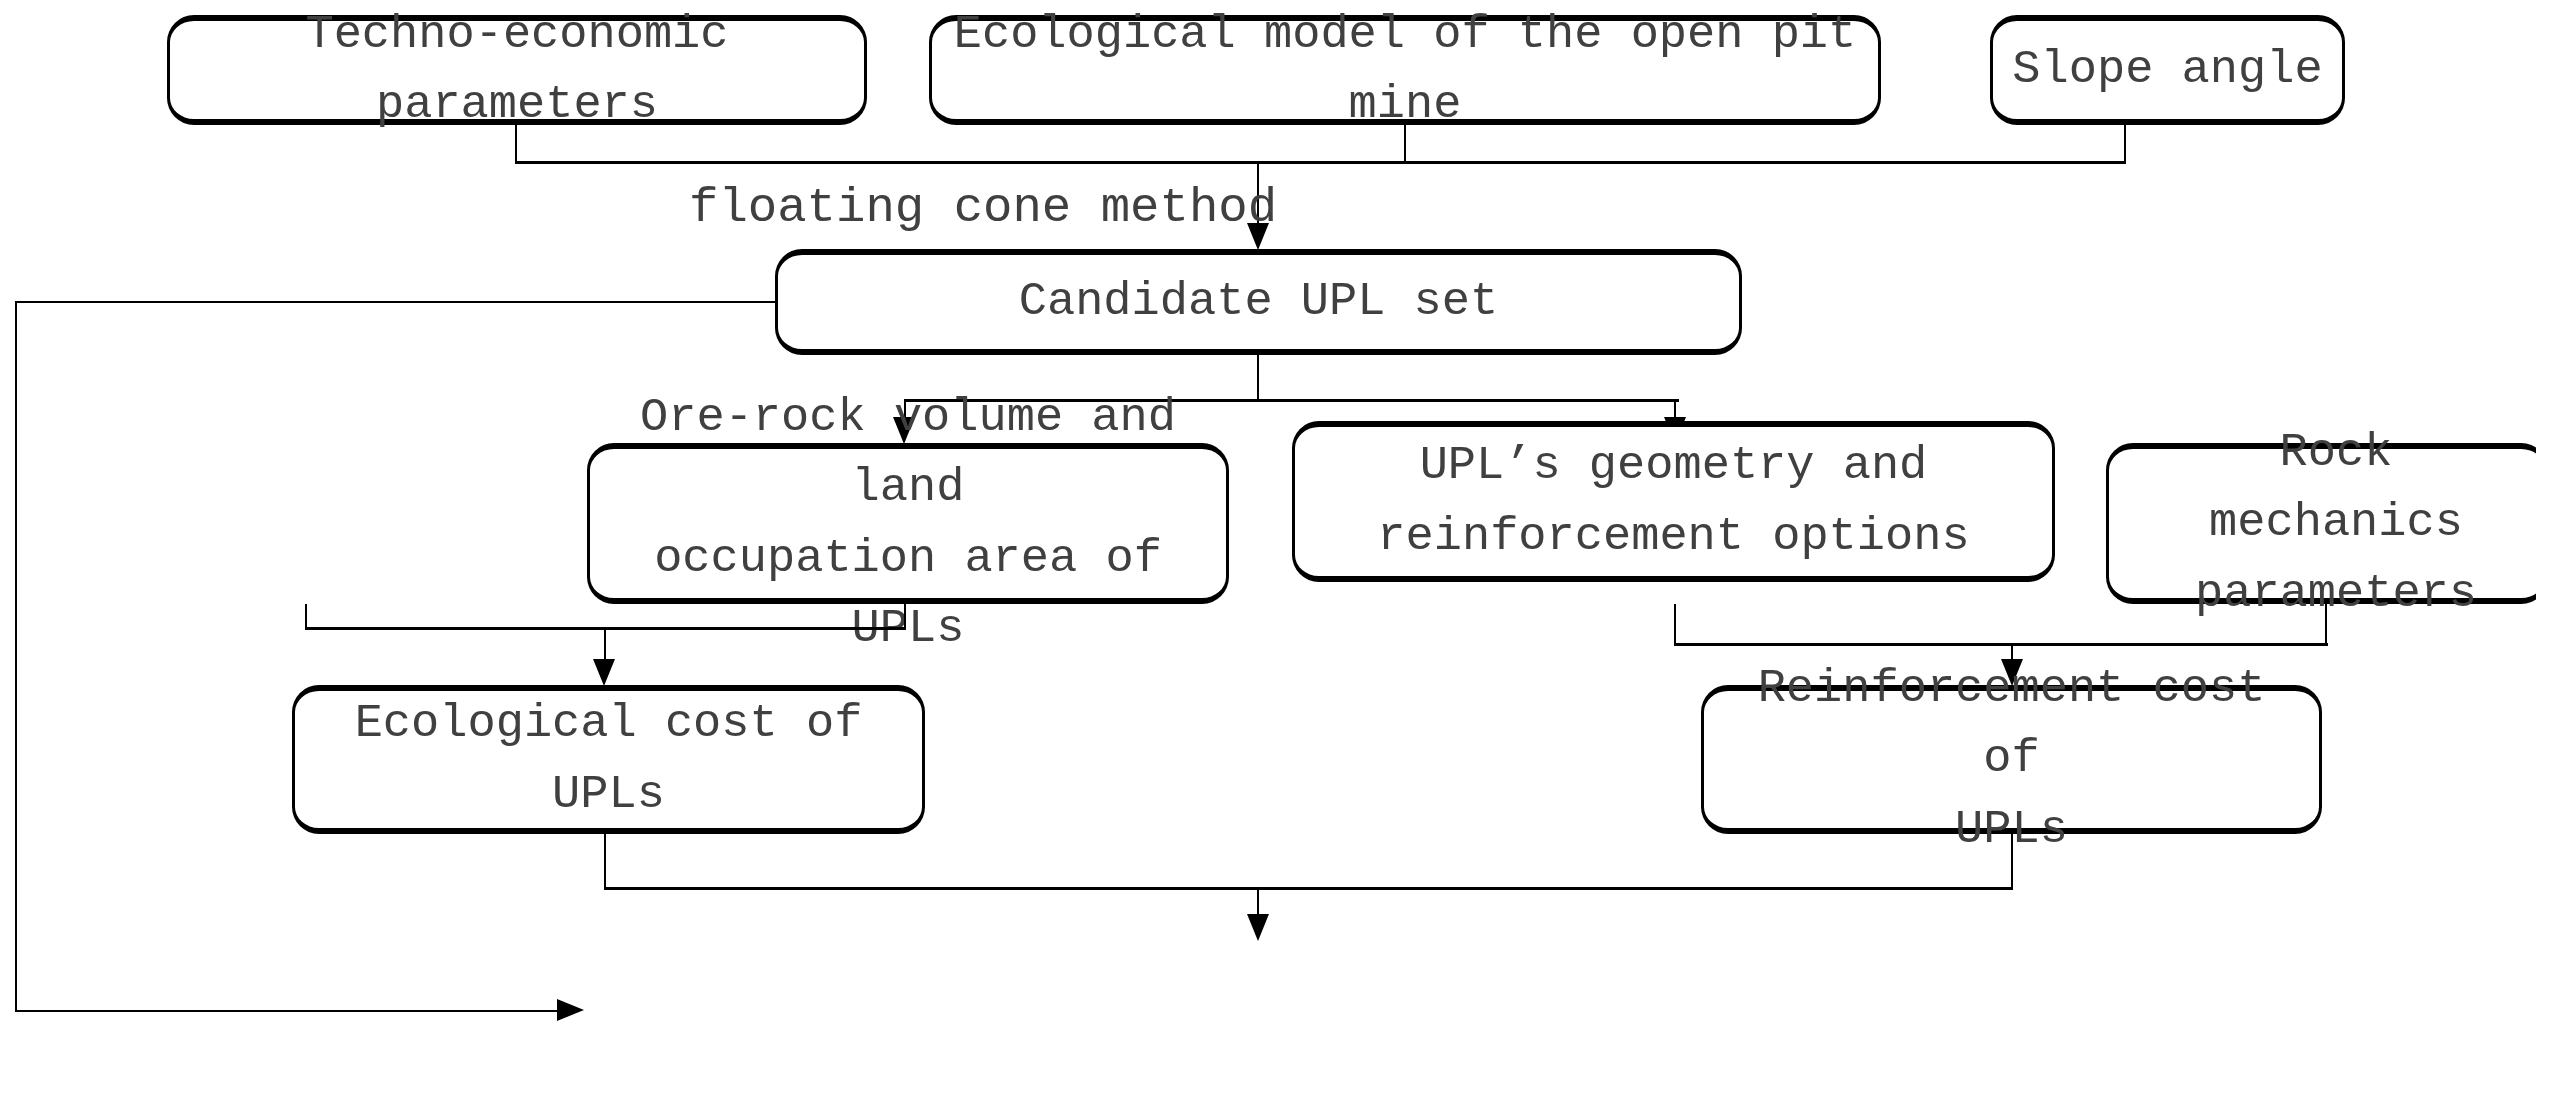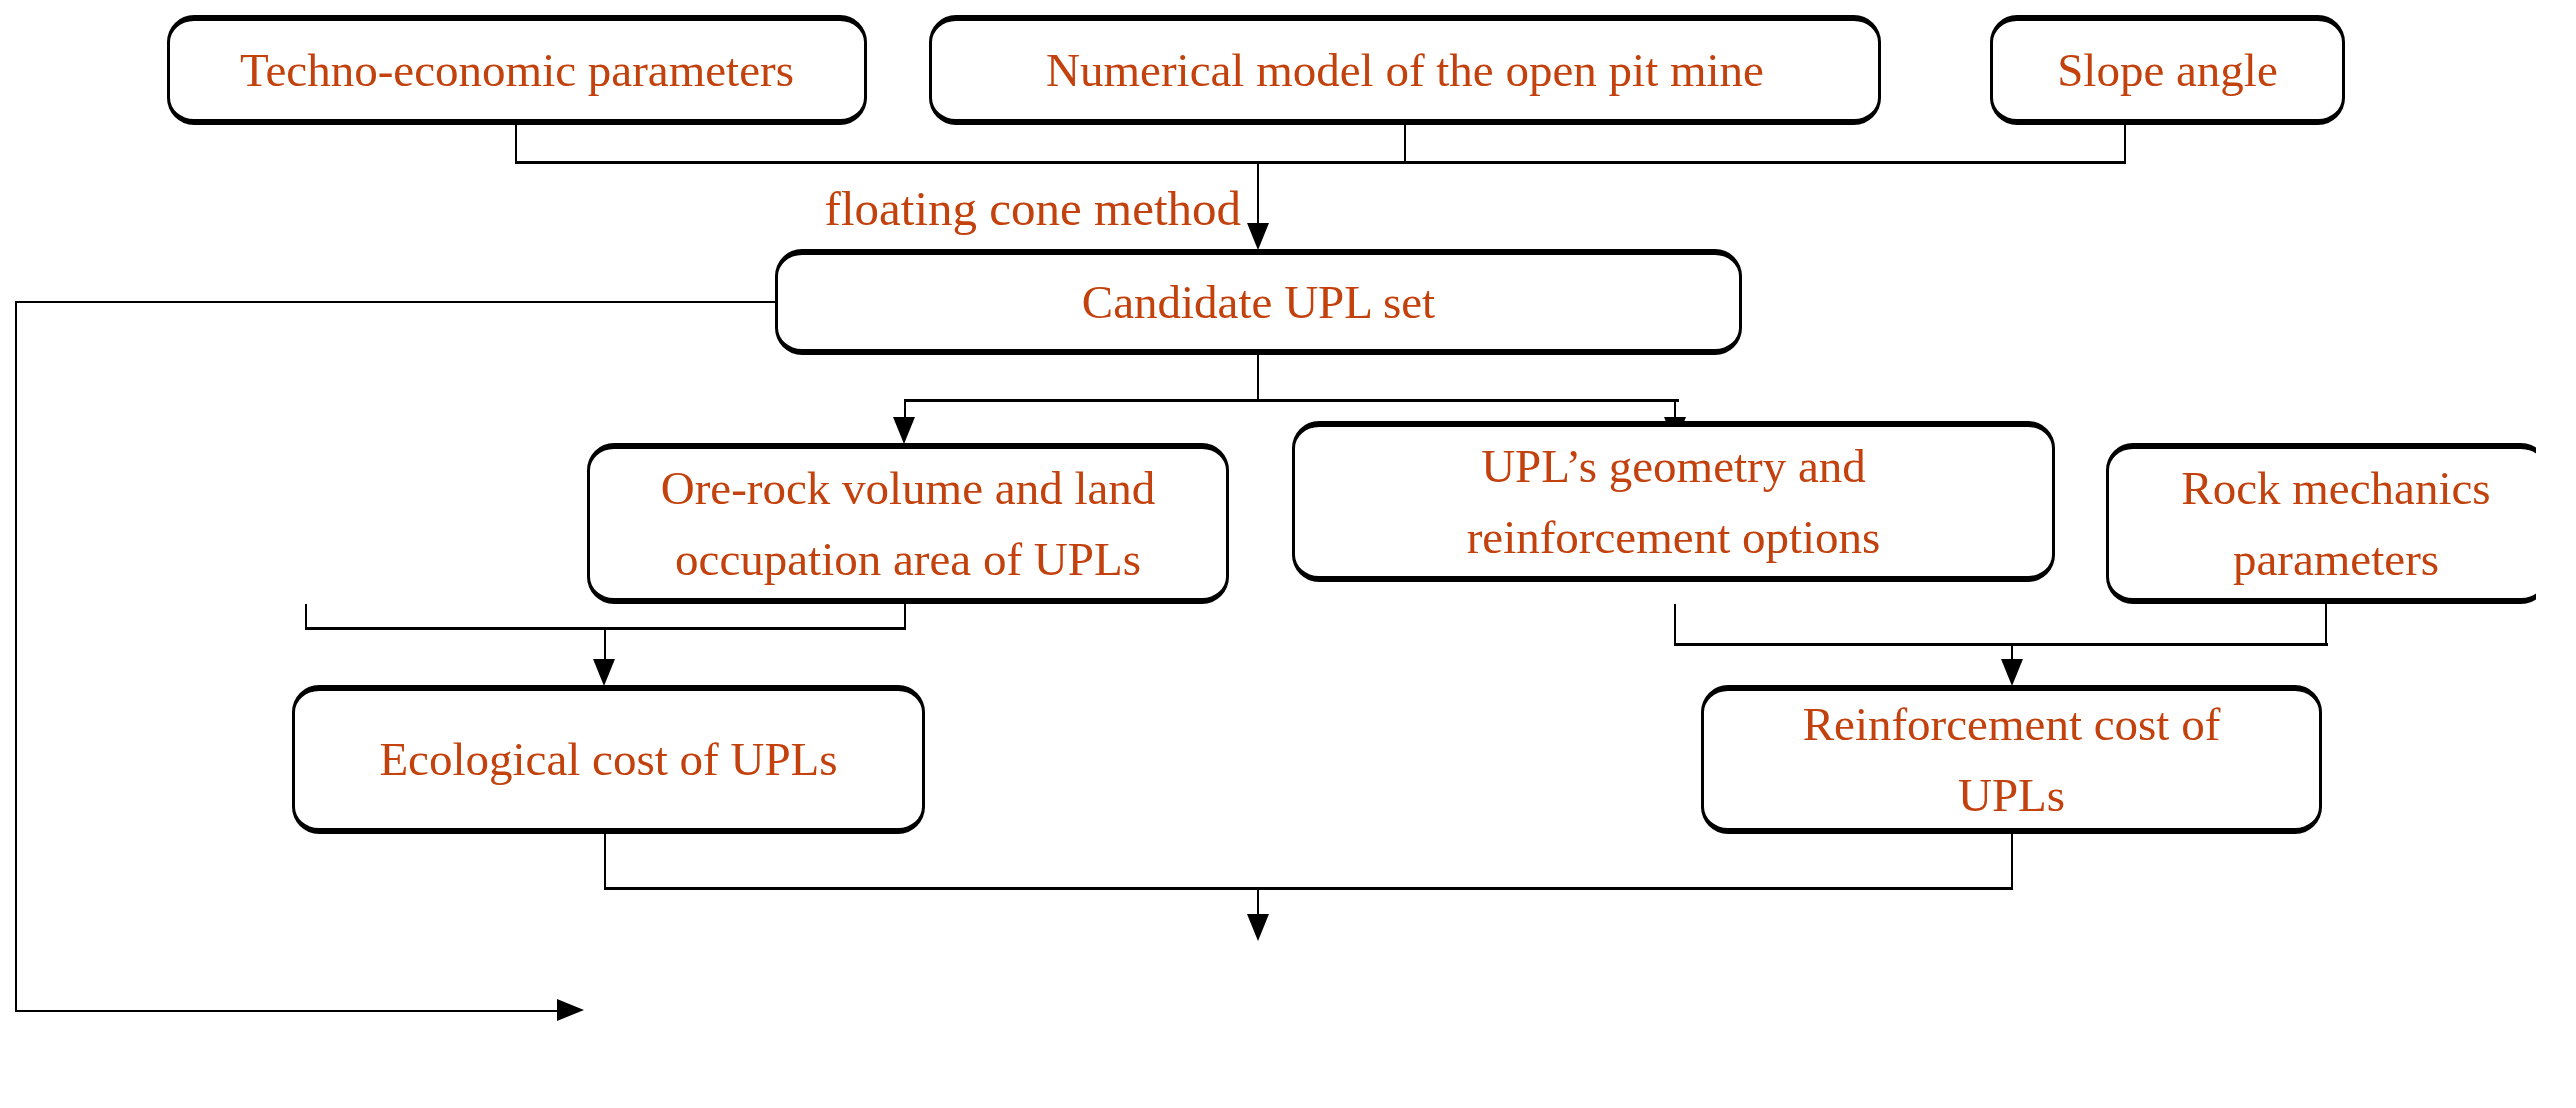--- a/index.html
+++ b/index.html
@@ -5,22 +5,22 @@
   html, body {
     margin: 0;
     padding: 0;
     background: #ffffff;
   }
   #canvas {
     position: relative;
     width: 2536px;
     height: 1109px;
     background: #ffffff;
-    font-family: Liberation Serif, serif;
-    color: #c2410c;
+    font-family: Liberation Mono, monospace;
+    color: #404040;
     overflow: hidden;
   }
   .box {
     position: absolute;
     box-sizing: border-box;
     background: #ffffff;
     border: 6.3px solid #000000;
     border-left-width: 3.9px;
     border-right-width: 3.9px;
     border-radius: 27px;
@@ -67,21 +67,21 @@
 </style>
 </head>
 <body>
 
 <div id="canvas">
 
   <div class="box" style="left:167px; top:15px; width:700px; height:110px;">
     <span class="label">Techno-economic parameters</span>
   </div>
   <div class="box" style="left:929px; top:15px; width:952px; height:110px;">
-    <span class="label">Numerical model of the open pit mine</span>
+    <span class="label">Ecological model of the open pit mine</span>
   </div>
   <div class="box" style="left:1946px; top:15px; width:355px; height:110px;margin-left:44px;">
     <span class="label">Slope angle</span>
   </div>
 
   <div class="line" style="left:515px; top:125px; width:2.3px; height:38px;"></div>
   <div class="line" style="left:1404px; top:125px; width:2.3px; height:38px;"></div>
   <div class="line" style="left:2124px; top:125px; width:2.3px; height:38px;"></div>
   <div class="line" style="left:515px; top:161px; width:1611px; height:3.1px;"></div>
   <div class="line" style="left:1257px; top:163px; width:2.3px; height:61px;"></div>

